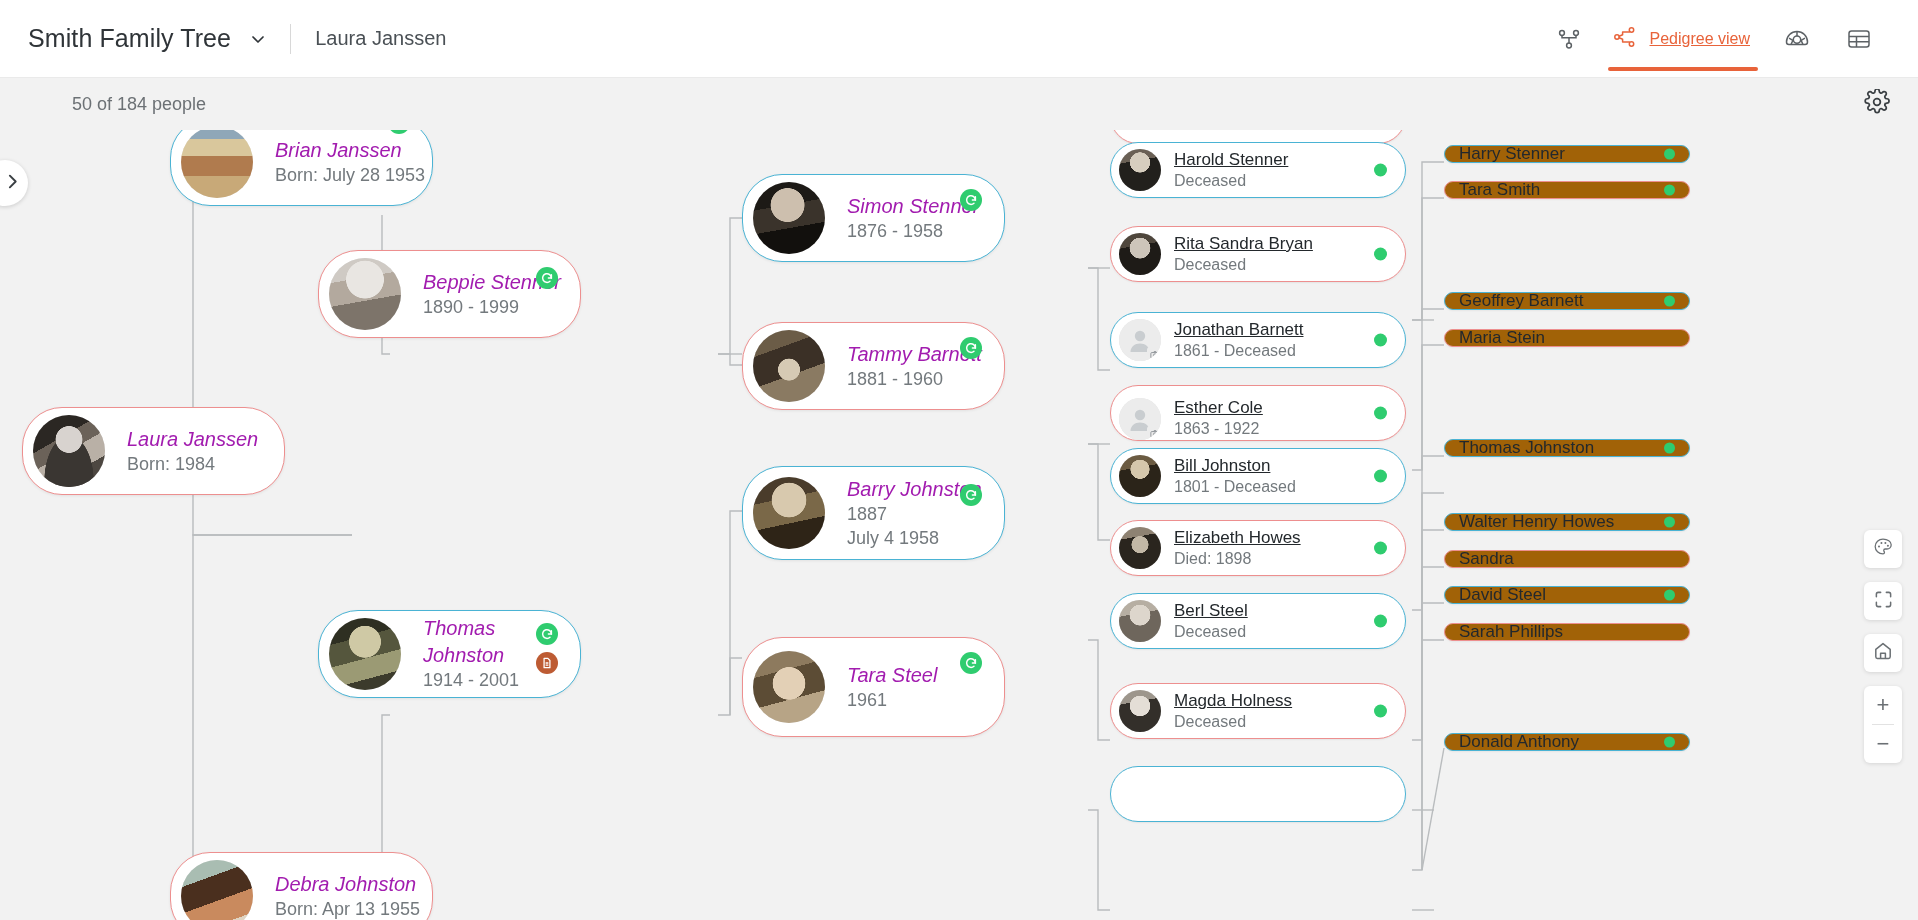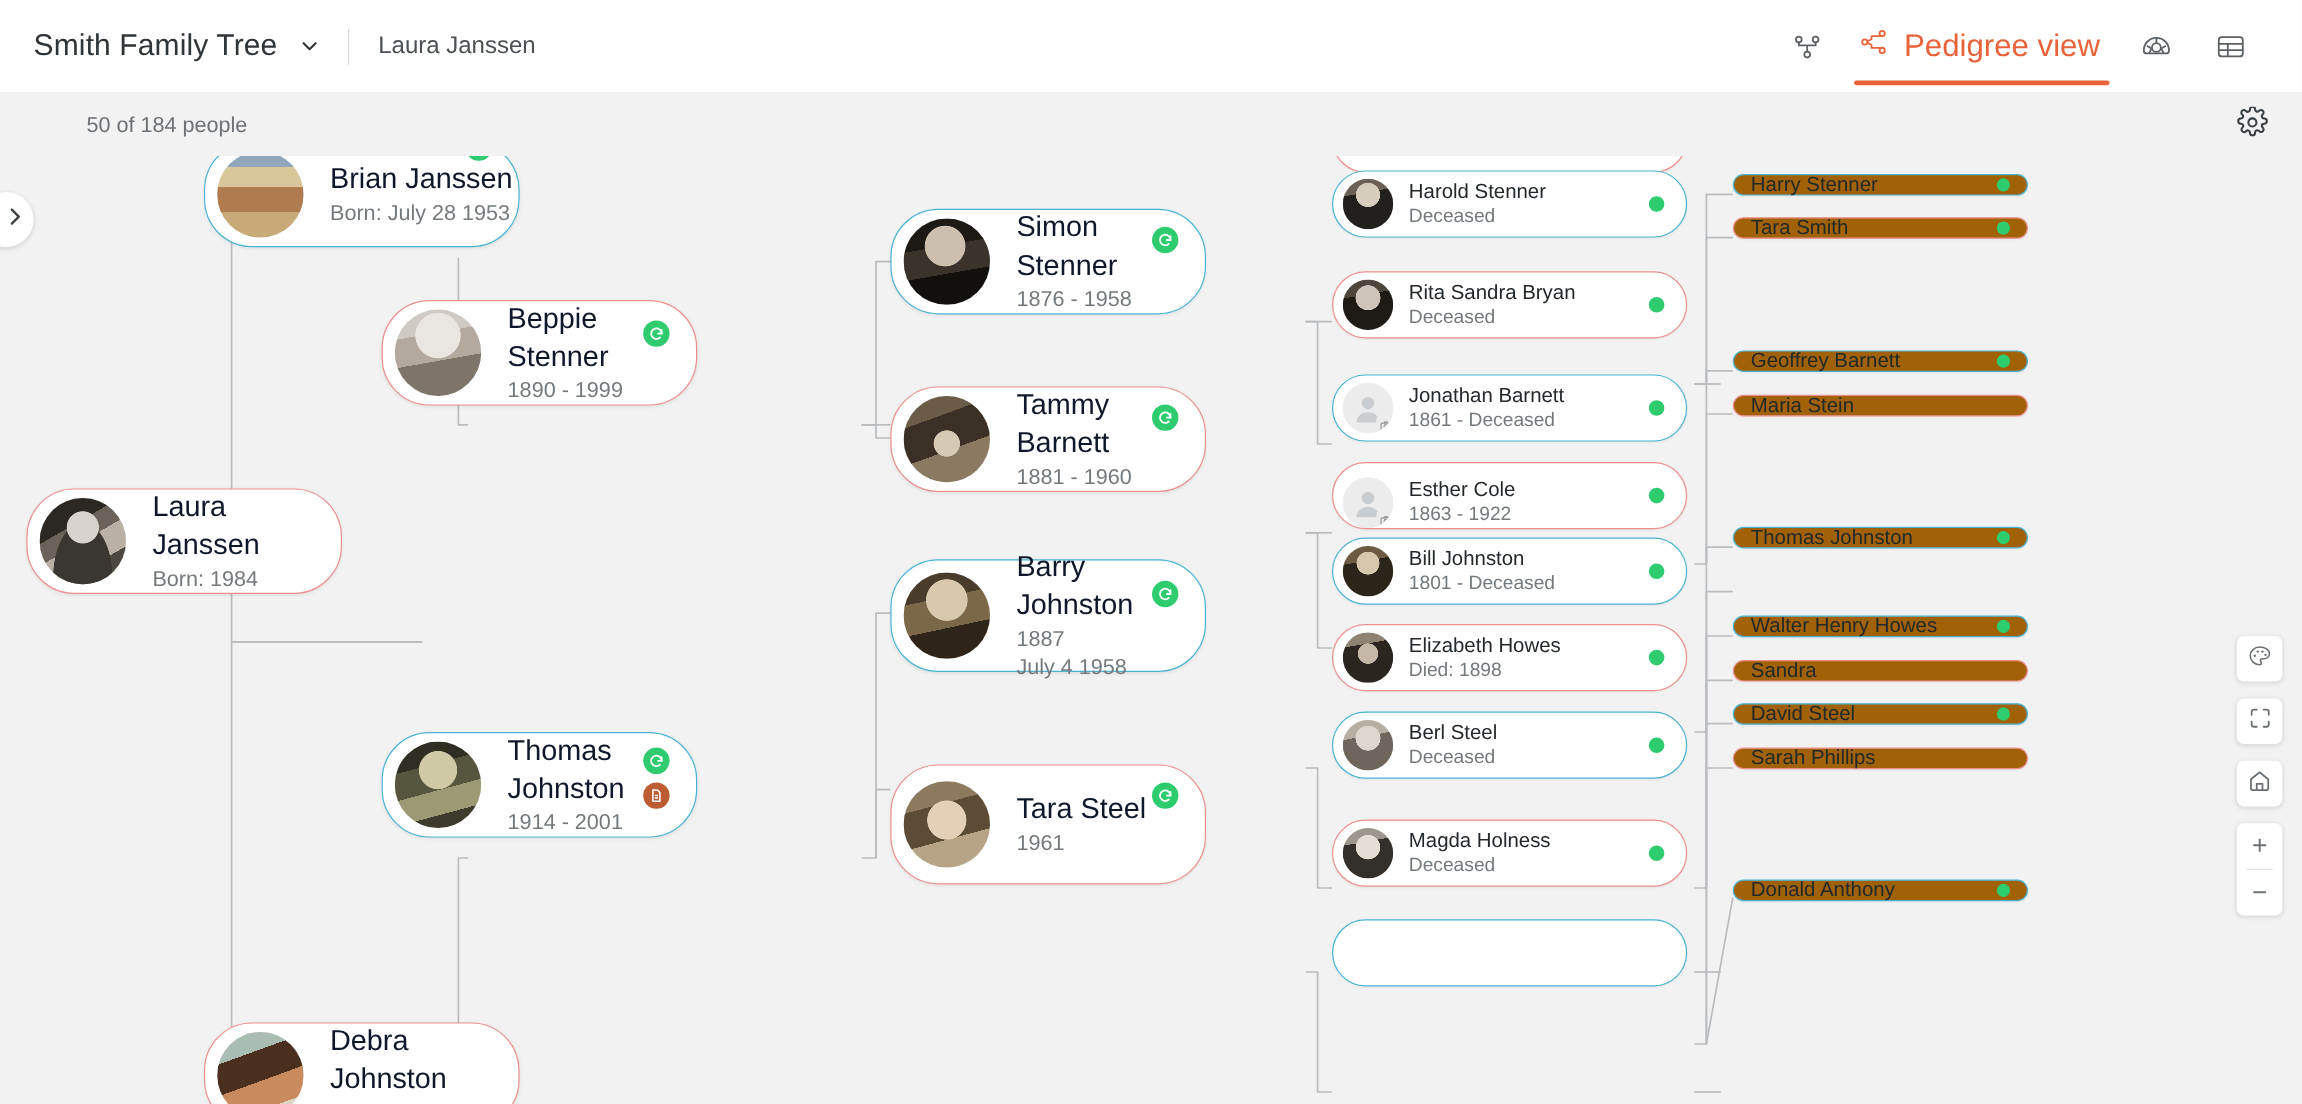--- a/index.html
+++ b/index.html
@@ -29,21 +29,22 @@
     margin-left: auto; display: flex; align-items: center; gap: 0;
     height: 78px; padding-right: 28px;
   }
   .tool-ico {
     width: 62px; height: 78px; display: flex; align-items: center;
     justify-content: center; color: #5c6165;
   }
   .view-active {
     display: flex; align-items: center; gap: 12px; height: 64px;
     padding: 0 16px 0 12px; color: #e8633a; position: relative;
-    font-size: 26px;
+    font-size: 16px;
+    text-decoration: underline;
   }
   .view-active::after {
     content: ""; position: absolute; left: 8px; right: 8px; bottom: 0;
     height: 4px; background: #e8633a; border-radius: 2px;
   }
 
   
   .subbar {
     position: absolute; top: 78px; left: 0; width: 1918px; height: 52px;
     background: #f2f2f2; display: flex; align-items: center;
@@ -87,37 +88,37 @@
     box-shadow: 0 1px 3px rgba(0,0,0,.07);
     padding-left: 10px;
   }
   .card-lg.male   { border-color: #4ab3d4; }
   .card-lg.female { border-color: #ed8f8f; }
   .card-lg .avatar {
     width: 72px; height: 72px; border-radius: 50%; flex: 0 0 72px;
     overflow: hidden; position: relative; background: #e2e2e2;
   }
   .card-lg .txt { margin-left: 22px; }
-  .card-lg .nm { font-size: 24px; color: #0f172a; line-height: 1.35; }
+  .card-lg .nm { font-size: 20px; color: #a21caf; line-height: 1.35; font-style: italic; }
   .card-lg .dt { font-size: 18px; color: #73797d; line-height: 1.33; }
 
   
   .card-md {
     border-radius: 28px; border: 1.4px solid #cfcfcf;
     box-shadow: 0 1px 2px rgba(0,0,0,.06);
     width: 296px; height: 56px; padding-left: 8px;
   }
   .card-md.male   { border-color: #4ab3d4; }
   .card-md.female { border-color: #ed8f8f; }
   .card-md .avatar {
     width: 42px; height: 42px; border-radius: 50%; flex: 0 0 42px;
     overflow: hidden; position: relative; background: #e2e2e2;
   }
   .card-md .txt { margin-left: 13px; }
-  .card-md .nm { font-size: 17px; color: #23282c; line-height: 1.3; }
+  .card-md .nm { font-size: 17px; color: #23282c; line-height: 1.3; text-decoration: underline; }
   .card-md .dt { font-size: 16px; color: #73797d; line-height: 1.3; }
 
   
   .card-sm {
     border-radius: 18px; border: 1.3px solid #cfcfcf; background: #a16207;
     width: 246px; height: 18px; display: flex; align-items: center;
     padding: 0 14px; box-shadow: 0 1px 2px rgba(0,0,0,.05);
     position: absolute;
   }
   .card-sm.male   { border-color: #4ab3d4; }

